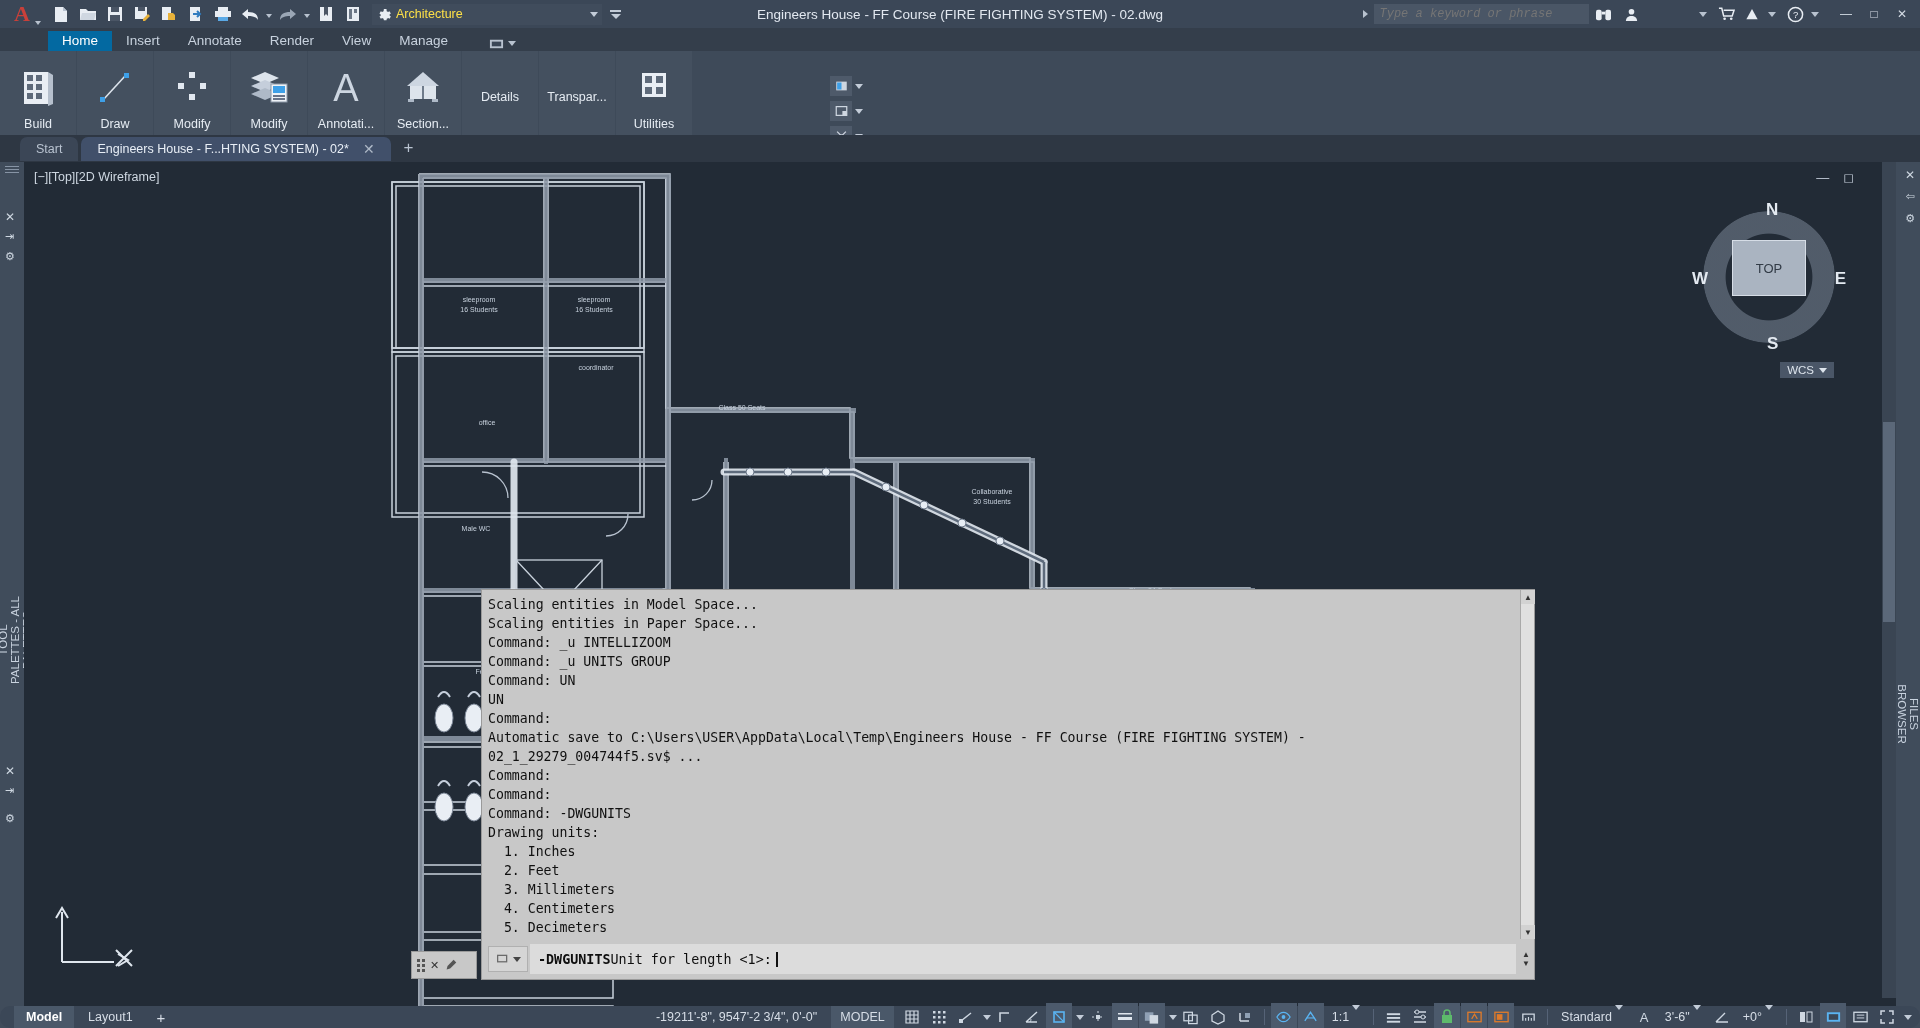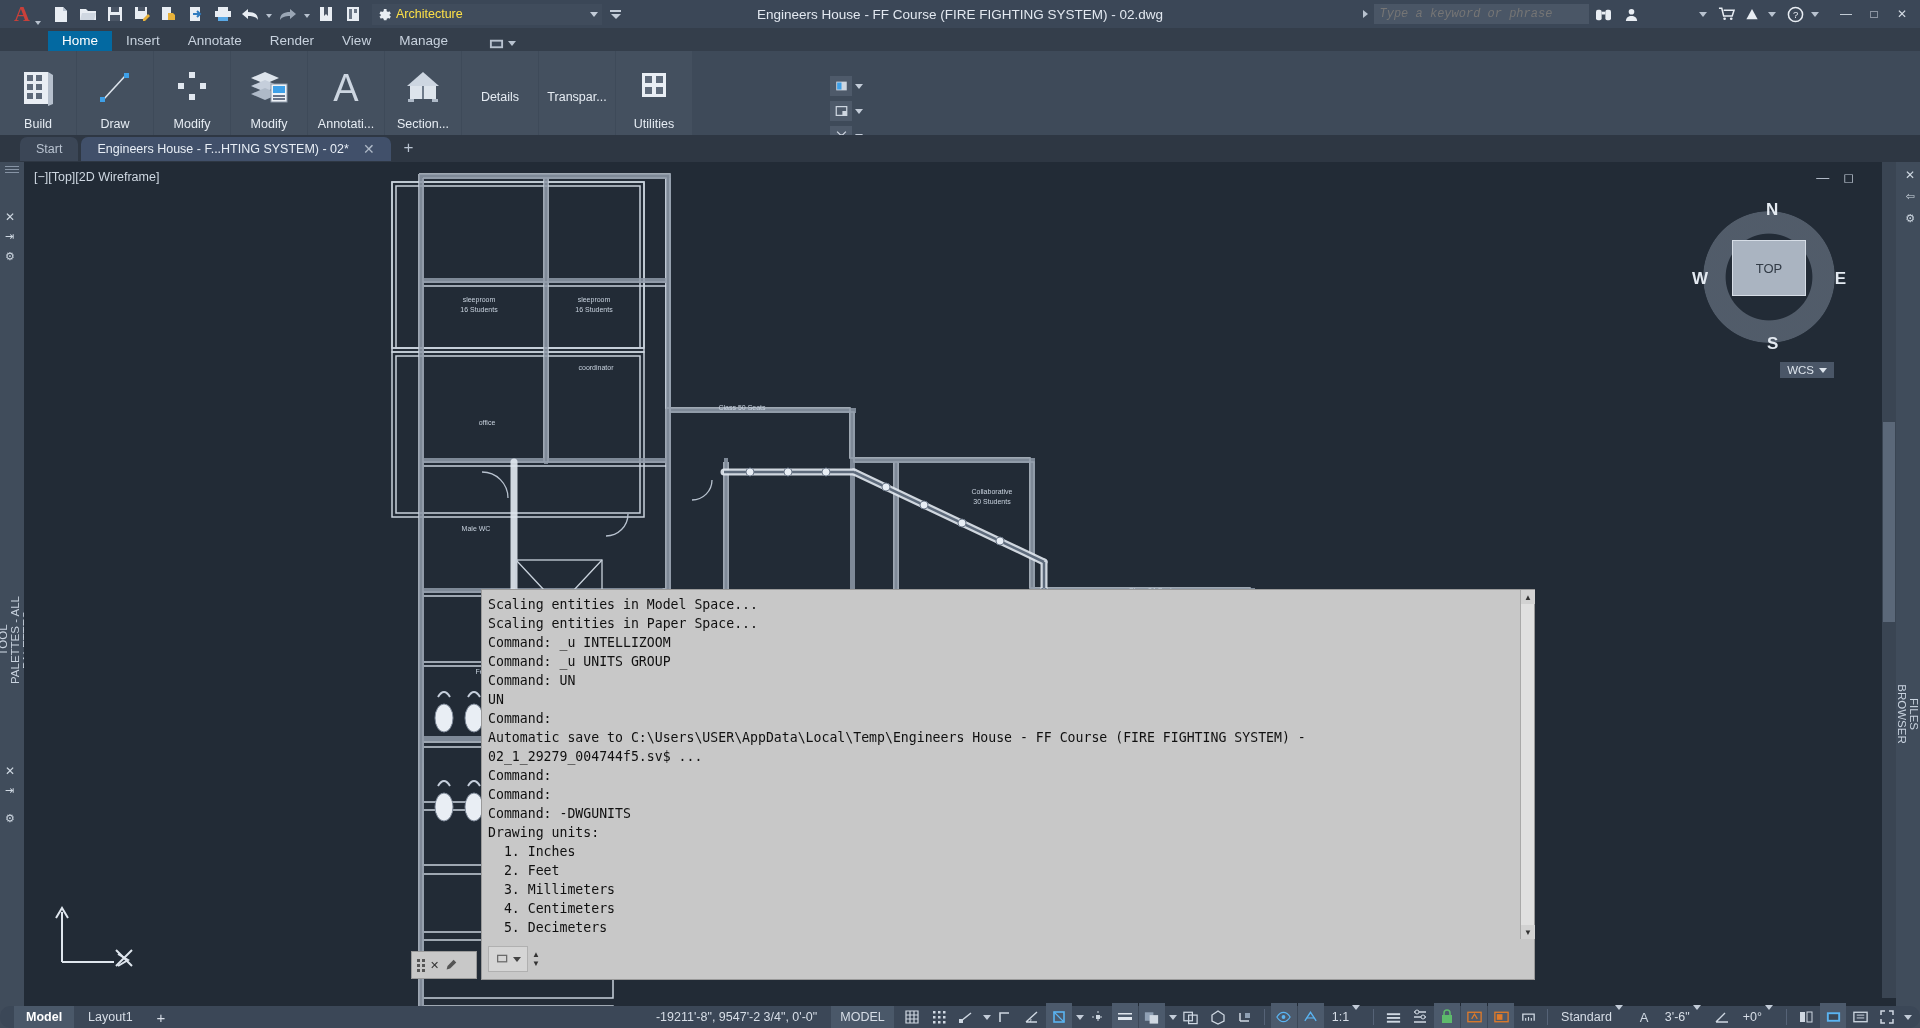--- a/index.html
+++ b/index.html
@@ -713,20 +713,25 @@
     <div class="dn">▼</div>
   </div>
   <div class="cmdinputrow">
     <div class="cmd-prompt-ic">
       <svg width="14" height="12" viewBox="0 0 16 14">
           <rect x="1" y="2" width="12" height="9" fill="#6b6b6b"></rect>
           <rect x="2.5" y="3.5" width="9" height="6" fill="#d5d5d5"></rect>
         </svg>
       <span style="width:0;height:0;border-left:4px solid transparent;border-right:4px solid transparent;border-top:5px solid #444;"></span>
     </div>
+    <div class="cmd-input">
+      <b>-DWGUNITS</b>
+        <span> Unit for length &lt;1&gt;: </span>
+        <span class="cmd-caret"></span>
+    </div>
     <div class="cmd-updn">▲<br>▼</div>
   </div>
 </div>
 
 <div class="statusbar">
   <div class="sb-tabs">
     <div class="sb-model">Model</div>
     <div class="sb-layout">Layout1</div>
     <div class="sb-plus">+</div>
   </div>

